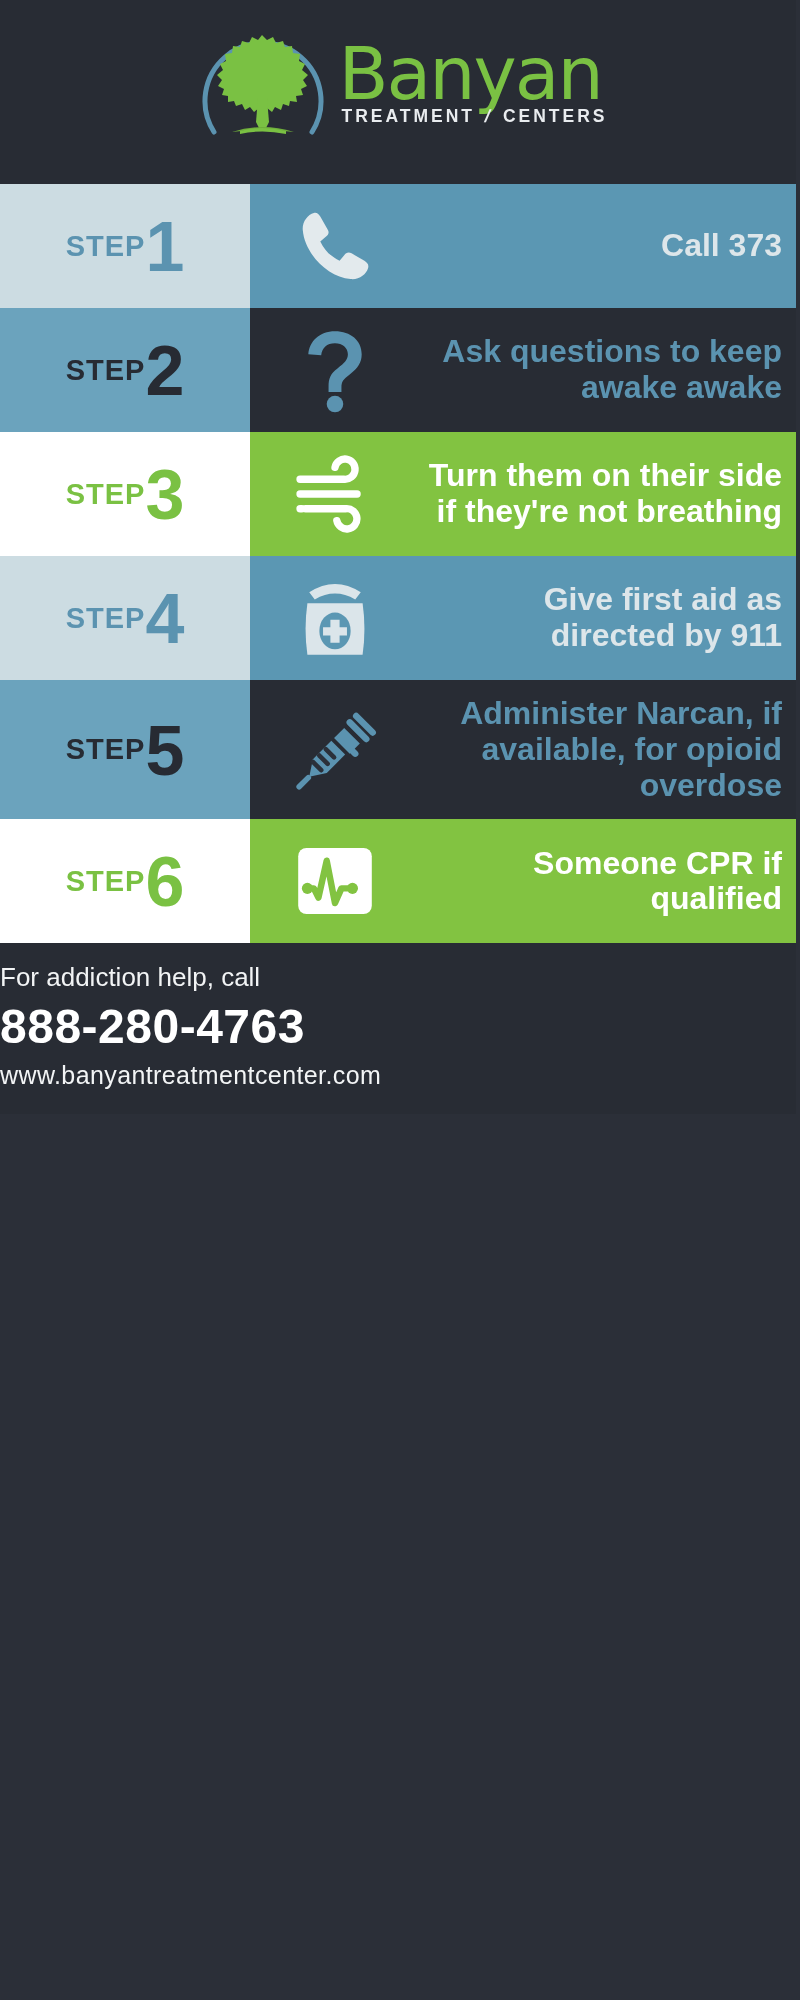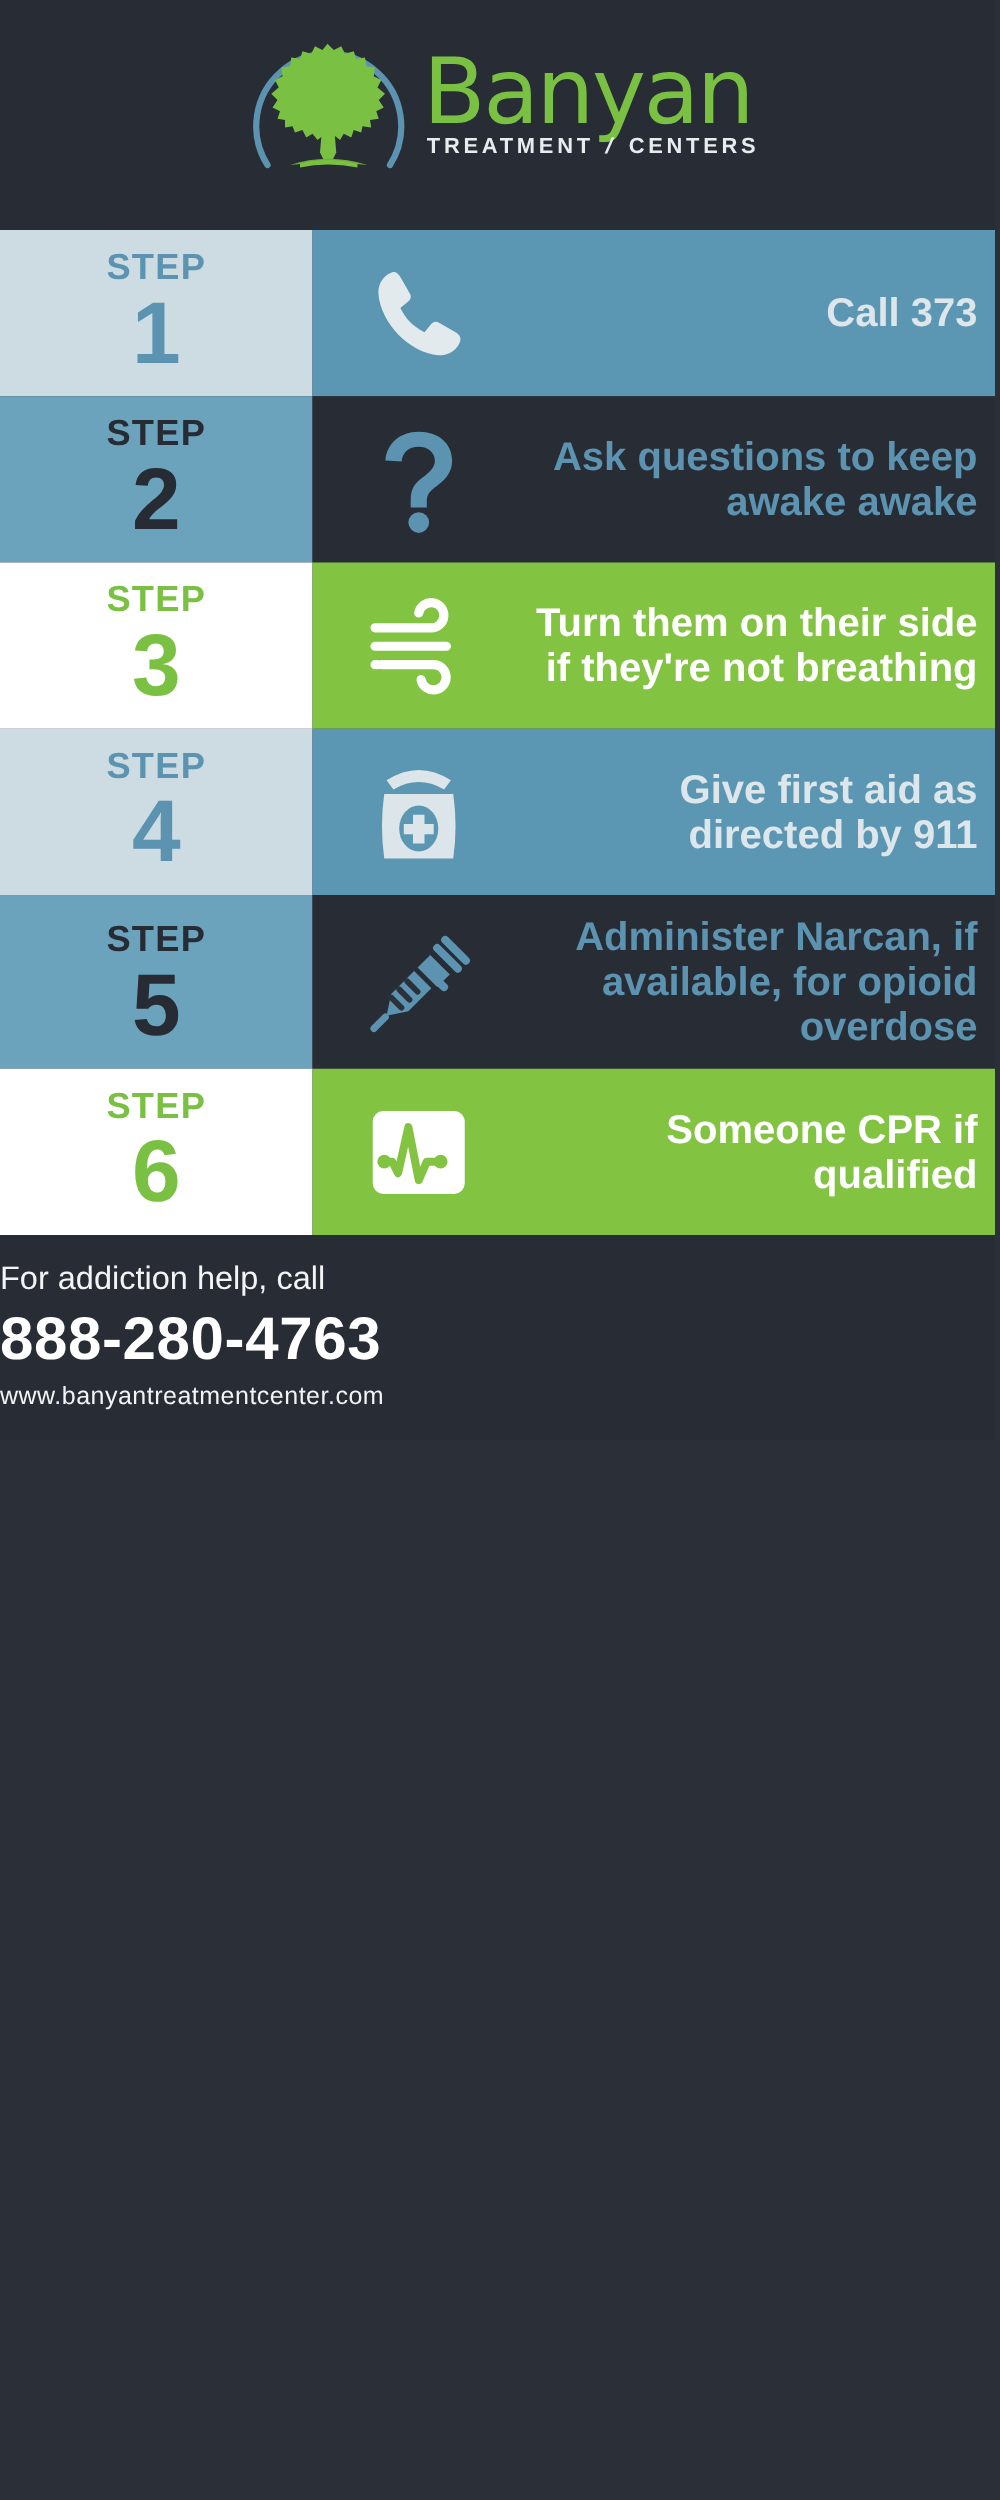--- a/index.html
+++ b/index.html
@@ -97,23 +97,23 @@
   
   .steps { display: block; }
   .step-row {
     display: flex;
     width: 800px;
   }
   .step-left {
     width: 250px;
     flex: 0 0 250px;
     display: flex;
-    flex-direction: column;
-    align-items: center;
-    justify-content: flex-end;
+    flex-direction: row;
+    align-items: center;
+    justify-content: center;
     padding: 16px 0;
   }
   .step-word {
     font-size: 29px;
     font-weight: 700;
     letter-spacing: 1.0px;
     line-height: 1;
   }
   .step-num {
     font-size: 70px;
@@ -178,21 +178,21 @@
   .footer-phone {
     color: #ffffff;
     font-size: 48px;
     font-weight: 700;
     line-height: 1.25;
     letter-spacing: 0.5px;
     margin-top: 2px;
   }
   .footer-url {
     color: #f2f4f5;
-    font-size: 20px;
+    font-size: 25px;
     font-weight: 400;
     letter-spacing: 0.4px;
     line-height: 1.3;
     margin-top: 2px;
   }
 </style>
 </head>
 <body>
 
 <div class="page">

